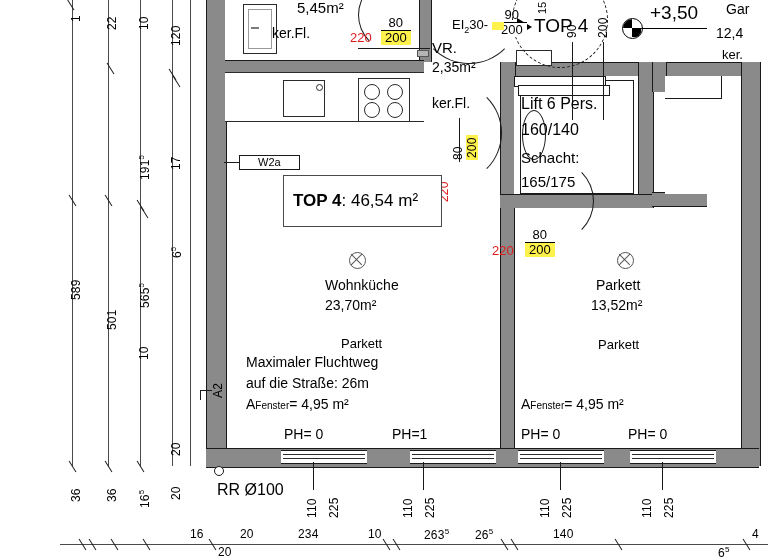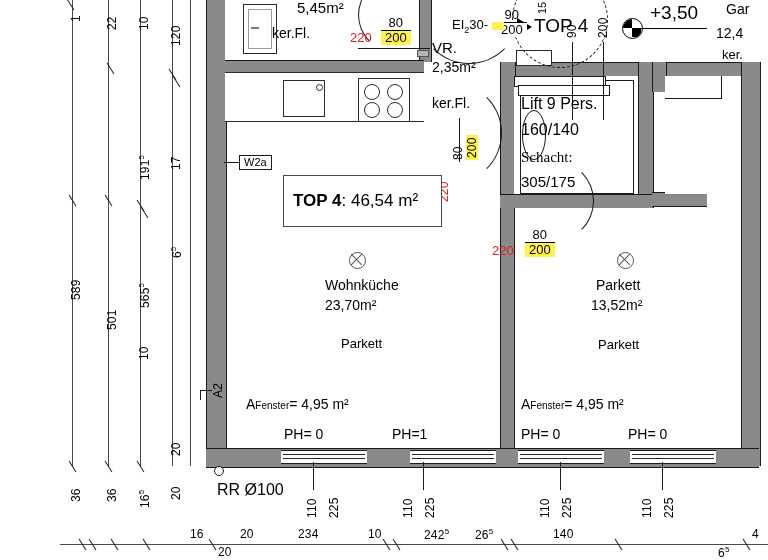--- a/index.html
+++ b/index.html
@@ -35,21 +35,21 @@
   .dimtxt{font-size:12px;letter-spacing:.2px;}
   .dimtxt-sm{font-size:11px;}
   .sup{font-size:8px;vertical-align:super;}
 
   .topbox{position:absolute;border:1px solid #4a4a4a;background:#fff;
           display:flex;align-items:center;padding-left:9px;}
   .topbox .t1{font-size:17px;font-weight:bold;}
   .topbox .t2{font-size:17px;}
 
   .wbox{position:absolute;border:1px solid #1a1a1a;background:#fff;
-        font-size:11px;padding:0 4px;line-height:13px;}
+        font-size:11px;padding:0 18px;line-height:13px;}
 
   
   .lamp{position:absolute;width:15px;height:15px;border:1px solid #555;
         border-radius:50%;background:#fff;}
   .lamp:before,.lamp:after{content:"";position:absolute;left:-1px;top:6px;
         width:15px;height:1px;background:#555;}
   .lamp:before{transform:rotate(45deg);}
   .lamp:after{transform:rotate(-45deg);}
 
   
@@ -257,32 +257,34 @@
       <span class="t2">: 46,54 m²</span>
   </div>
 
   <div class="wbox" style="left:239px;top:155px;">W2a</div>
   <div class="abs" style="left:224px;top:162px;width:16px;height:1px;background:#1a1a1a;"></div>
 
   <div class="lamp" style="left:349px;top:252px;"></div>
   <div class="txt lbl" style="left:325px;top:278px;font-size:14px;">Wohnküche</div>
   <div class="txt lbl" style="left:325px;top:298px;font-size:14px;">23,70m²</div>
   <div class="txt lbl" style="left:341px;top:337px;font-size:13px;">Parkett</div>
+  <div class="txt lbl" style="left:246px;top:355px;font-size:14px;">Maximaler Fluchtweg</div>
+  <div class="txt lbl" style="left:246px;top:376px;font-size:14px;">auf die Straße: 26m</div>
   <div class="txt lbl" style="left:246px;top:397px;font-size:14px;"><span>A</span><span style="font-size:10px;">Fenster</span><span>= 4,95 m²</span></div>
 
   <div class="lamp" style="left:617px;top:252px;"></div>
   <div class="txt lbl" style="left:596px;top:278px;font-size:14px;">Parkett</div>
   <div class="txt lbl" style="left:591px;top:298px;font-size:14px;">13,52m²</div>
   <div class="txt lbl" style="left:598px;top:338px;font-size:13px;">Parkett</div>
   <div class="txt lbl" style="left:521px;top:397px;font-size:14px;"><span>A</span><span style="font-size:10px;">Fenster</span><span>= 4,95 m²</span></div>
 
-  <div class="txt lbl" style="left:521px;top:96px;font-size:16px;">Lift 9 Pers.</div>
+  <div class="txt lbl" style="left:521px;top:96px;font-size:16px;">Lift 6 Pers.</div>
   <div class="txt lbl" style="left:521px;top:122px;font-size:16px;">160/140</div>
-  <div class="txt lbl" style="left:521px;top:150px;font-size:15px;font-family:Liberation Serif, serif;">Schacht:</div>
-  <div class="txt lbl" style="left:521px;top:174px;font-size:15px;">305/175</div>
+  <div class="txt lbl" style="left:521px;top:150px;font-size:15px;">Schacht:</div>
+  <div class="txt lbl" style="left:521px;top:174px;font-size:15px;">165/175</div>
 
   <div class="txt" style="left:534px;top:16px;font-size:19px;">TOP 4</div>
 
   <div class="lvl" style="left:622px;top:18px;">
     <i style="left:0;top:0;"></i>
       <i style="left:9px;top:9px;"></i>
   </div>
   <div class="abs" style="left:641px;top:28px;width:66px;height:1px;background:#000;"></div>
   <div class="txt" style="left:650px;top:3px;font-size:19px;">+3,50</div>
 
@@ -329,21 +331,21 @@
   <div class="tick" style="left:498px;top:544px;"></div>
   <div class="tick" style="left:508px;top:544px;"></div>
   <div class="tick" style="left:612px;top:544px;"></div>
   <div class="tick" style="left:740px;top:544px;"></div>
 
   <div class="txt dimtxt" style="left:190px;top:528px;"><span>16</span></div>
   <div class="txt dimtxt" style="left:240px;top:528px;"><span>20</span></div>
   <div class="txt dimtxt" style="left:218px;top:546px;"><span>20</span></div>
   <div class="txt dimtxt" style="left:298px;top:528px;"><span>234</span></div>
   <div class="txt dimtxt" style="left:368px;top:528px;"><span>10</span></div>
-  <div class="txt dimtxt" style="left:424px;top:528px;"><span>242</span><span class="sup">5</span></div>
+  <div class="txt dimtxt" style="left:424px;top:528px;"><span>263</span><span class="sup">5</span></div>
   <div class="txt dimtxt" style="left:475px;top:528px;"><span>26</span><span class="sup">5</span></div>
   <div class="txt dimtxt" style="left:553px;top:528px;"><span>140</span></div>
   <div class="txt dimtxt" style="left:752px;top:528px;"><span>4</span></div>
   <div class="txt dimtxt" style="left:718px;top:546px;"><span>6</span><span class="sup">5</span></div>
 
   <div class="tick" style="left:64px;top:4px;"></div>
 
 </div>
 
 </body></html>

